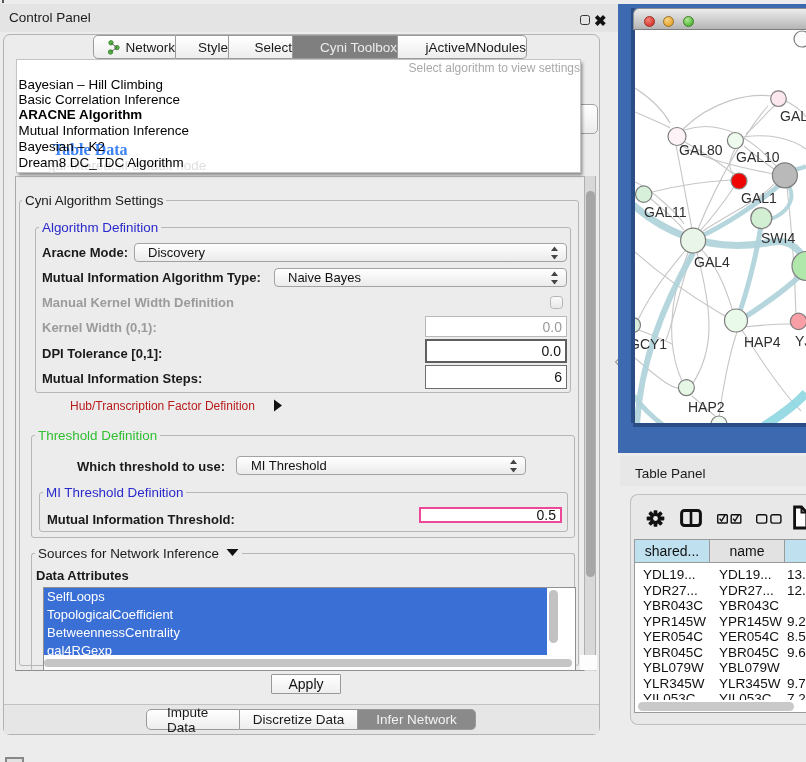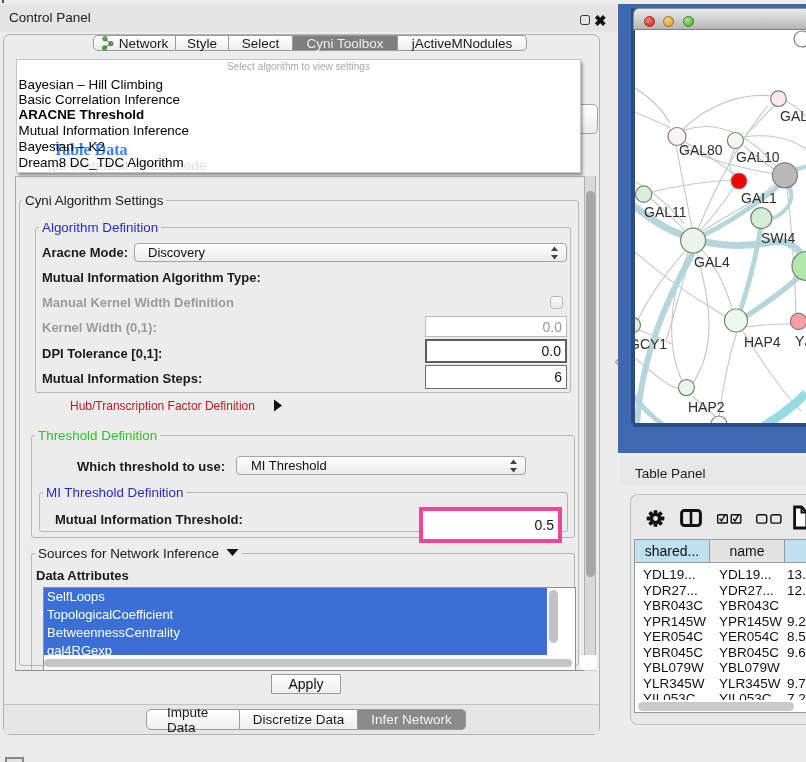--- a/index.html
+++ b/index.html
@@ -11,23 +11,23 @@
 
 #titlebar { left:0; top:4px; width:618px; height:28px; background:#e4e4e4; }
 #titletext { left:9px; top:10px; font-size:13.5px; color:#1c1c1c; }
 #floatico { left:580px; top:15px; width:10px; height:10px; border:1.6px solid #333; border-radius:2.5px; }
 #closeico { left:594px; top:12px; font-size:15px; font-weight:bold; color:#111; }
 
 #panel { left:3px; top:34px; width:597px; height:701px; background:#ececec;
   border:1px solid #b2b2b2; border-radius:7px; }
 
 
-.tab { position:absolute; top:35px; height:16px; border:1px solid #9a9a9a; border-left:none;
+.tab { position:absolute; top:35px; height:24px; border:1px solid #9a9a9a; border-left:none;
   background:linear-gradient(#ffffff,#ededed); font-size:13.5px; color:#1a1a1a;
-  display:flex; align-items:center; justify-content:center; }
+  display:flex; align-items:center; justify-content:flex-end; }
 #tab1 { left:93px; width:83px; border-left:1px solid #9a9a9a; border-radius:5px 0 0 5px; }
 #tab2 { left:176px; width:53px; }
 #tab3 { left:229px; width:64px; }
 #tab4 { left:293px; width:105px; background:#7f7f7f; color:#ececec; }
 #tab5 { left:398px; width:129px; border-radius:0 5px 5px 0; }
 
 
 #viewport { left:15px; top:176px; width:569px; height:495px; background:#ececec;
   border-left:1px solid #a8a8a8; border-bottom:1px solid #8d8d8d; border-top:1px solid #bbb; }
 #vscroll { left:584px; top:176px; width:12px; height:495px; background:#d8d8d8;
@@ -75,29 +75,29 @@
   border-radius:1px; background:linear-gradient(#ffffff,#eeeeee); font-size:14px; color:#111;
   display:flex; align-items:center; justify-content:center; }
 
 
 #btabline { left:4px; top:704px; width:595px; height:1px; background:#c2c2c2; }
 .btab { position:absolute; top:709px; height:21px; border:1px solid #9a9a9a; border-left:none;
   background:linear-gradient(#ffffff,#ededed); font-size:13.5px; color:#1a1a1a;
   display:flex; align-items:center; justify-content:center; }
 #btab1 { left:146px; width:94px; border-left:1px solid #9a9a9a; border-radius:5px 0 0 5px;padding-left:20px; }
 #btab2 { left:240px; width:118px; }
-#btab3 { left:358px; width:108px; background:#8a8a8a; color:#f2f2f2; border-radius:0 5px 5px 0; }
+#btab3 { left:358px; width:118px; background:#8a8a8a; color:#f2f2f2; border-radius:0 5px 5px 0; }
 
 #cornerbtn { left:5px; top:757px; width:19px; height:10px; border:2px solid #888; background:#e2e2e2; }
 
 
 #popup { left:16px; top:59px; width:565px; height:114px; background:#fff;
   border:1px solid #c4c4c4; box-shadow:1.5px 2.5px 3px rgba(0,0,0,0.4); z-index:30; }
-#popuphead { position:absolute; left:0; top:1px; width:100%; text-align:center;
-  font-size:10px; color:#a9a9a9; }
+#popuphead { position:absolute; left:0; top:1px; width:100%; text-align:right;
+  font-size:12px; color:#a9a9a9; }
 .pitem { position:absolute; left:1.5px; font-size:13.4px; color:#000; white-space:nowrap; }
 
 
 #bluebg { left:618px; top:4px; width:188px; height:449px; background:#3d69b1; }
 #nwin-tbar { left:633px; top:8px; width:173px; height:22px; border-radius:6px 0 0 0;
   background:linear-gradient(#ececec,#b5b5b5); border-top:1px solid #8f8f8f; border-left:1px solid #8f8f8f; border-bottom:1px solid #7e7e7e; }
 #nwin-border { left:631px; top:8px; width:4px; height:415px; background:#2b4d85; }
 .tl { position:absolute; top:15.5px; width:11px; height:11px; border-radius:50%; }
 #tl1 { left:643.5px; background:radial-gradient(circle at 35% 30%, #f0837a, #dc3e32 70%); border:0.5px solid #9e2b22; }
 #tl2 { left:663px; background:radial-gradient(circle at 35% 30%, #f7d287, #e8a833 70%); border:0.5px solid #9a7120; }
@@ -168,20 +168,25 @@
     </div>
 
   <div class="lbl" style="left:42px; top:245px;">Aracne Mode:</div>
   <div class="combo" style="left:134px; top:243px; width:433px; padding-left:13px;">Discovery
     <svg class="ar" viewBox="0 0 9 14">
         <path d="M4.5 0.5 L8 5 L1 5 Z" fill="#444"></path>
         <path d="M4.5 13.5 L8 9 L1 9 Z" fill="#444"></path>
       </svg></div>
 
   <div class="lbl" style="left:42px; top:270px;">Mutual Information Algorithm Type:</div>
+  <div class="combo" style="left:274px; top:268px; width:293px; padding-left:13px;">Naive Bayes
+    <svg class="ar" viewBox="0 0 9 14">
+        <path d="M4.5 0.5 L8 5 L1 5 Z" fill="#444"></path>
+        <path d="M4.5 13.5 L8 9 L1 9 Z" fill="#444"></path>
+      </svg></div>
 
   <div class="lbl dis" style="left:42px; top:295px;">Manual Kernel Width Definition</div>
   <div class="abs" style="left:550px; top:296px; width:13px; height:13px; border:1px solid #b5b5b5; border-radius:3.5px; background:linear-gradient(#fafafa,#e8e8e8);"></div>
 
   <div class="lbl dis" style="left:42px; top:320px;">Kernel Width (0,1):</div>
   <div class="field" style="left:425px; top:316px; width:142px; height:21px; border:1px solid #b9b9b9; color:#9b9b9b;">0.0</div>
 
   <div class="lbl" style="left:42px; top:346px;">DPI Tolerance [0,1]:</div>
   <div class="field" style="left:425px; top:339px; width:142px; height:24px; border:2px solid #5f5f5f;">0.0</div>
 
@@ -193,22 +198,22 @@
       <path d="M1 0.5 L9 6.5 L1 12.5 Z" fill="#111"></path>
     </svg>
 
   <div class="lbl" style="left:77px; top:459px;">Which threshold to use:</div>
   <div class="combo" style="left:236px; top:456px; width:290px; padding-left:14px;">MI Threshold
     <svg class="ar" viewBox="0 0 9 14">
         <path d="M4.5 0.5 L8 5 L1 5 Z" fill="#444"></path>
         <path d="M4.5 13.5 L8 9 L1 9 Z" fill="#444"></path>
       </svg></div>
 
-  <div class="lbl" style="left:47px; top:512px;margin-left:8px;">Mutual Information Threshold:</div>
-  <div class="field" style="left:419px; top:507px; width:143px; height:36px; border:4px solid #ec4899;">0.5</div>
+  <div class="lbl" style="left:47px; top:512px;">Mutual Information Threshold:</div>
+  <div class="field" style="left:419px; top:507px; width:143px; height:16px; border:2px solid #ec4899;">0.5</div>
 
   <div class="lbl" style="left:36px; top:568px;">Data Attributes</div>
   <div class="abs" id="listwrap"></div>
   <div class="abs" id="listsel">SelfLoops<br>TopologicalCoefficient<br>BetweennessCentrality<br>gal4RGexp</div>
   <div class="abs" id="listvthumb"></div>
   <div class="abs" id="listhtrack"></div>
   <div class="abs" id="lisththumb"></div>
 
   <div class="abs" id="applybtn">Apply</div>
 
@@ -220,21 +225,21 @@
   <div class="abs" id="cornerbtn"></div>
 
   <div class="abs" style="left:570px; top:104px; width:28px; height:30px; border:1px solid #a3a3a3; border-radius:5px; background:linear-gradient(#ffffff,#ebebeb); z-index:5;"></div>
 
   <div class="abs" id="popup">
     <div style="position:absolute; left:36px; top:81px; font-size:16px; font-weight:bold; color:#3b82f6;font-family:Liberation Serif, serif;">Table Data</div>
     <div style="position:absolute; left:31px; top:98px; font-size:13.5px; color:#dedede;">gal-filtered.sif default node</div>
     <div id="popuphead">Select algorithm to view settings</div>
     <div class="pitem" style="top:16.5px;">Bayesian – Hill Climbing</div>
     <div class="pitem" style="top:31.5px;">Basic Correlation Inference</div>
-    <div class="pitem" style="top:47px; font-weight:bold;">ARACNE Threshold</div>
+    <div class="pitem" style="top:47px; font-weight:bold;">ARACNE Algorithm</div>
     <div class="pitem" style="top:63px;">Mutual Information Inference</div>
     <div class="pitem" style="top:79px;">Bayesian – K2</div>
     <div class="pitem" style="top:95px;">Dream8 DC_TDC Algorithm</div>
   </div>
 
   <div class="abs" id="bluebg"></div>
   <div class="abs" style="left:633px; top:423px; width:173px; height:4px; background:#2b4d85;"></div>
   <div class="abs" id="nwin-border"></div>
   <div class="abs" id="nwin-tbar"></div>
   <div class="tl" id="tl1"></div>

